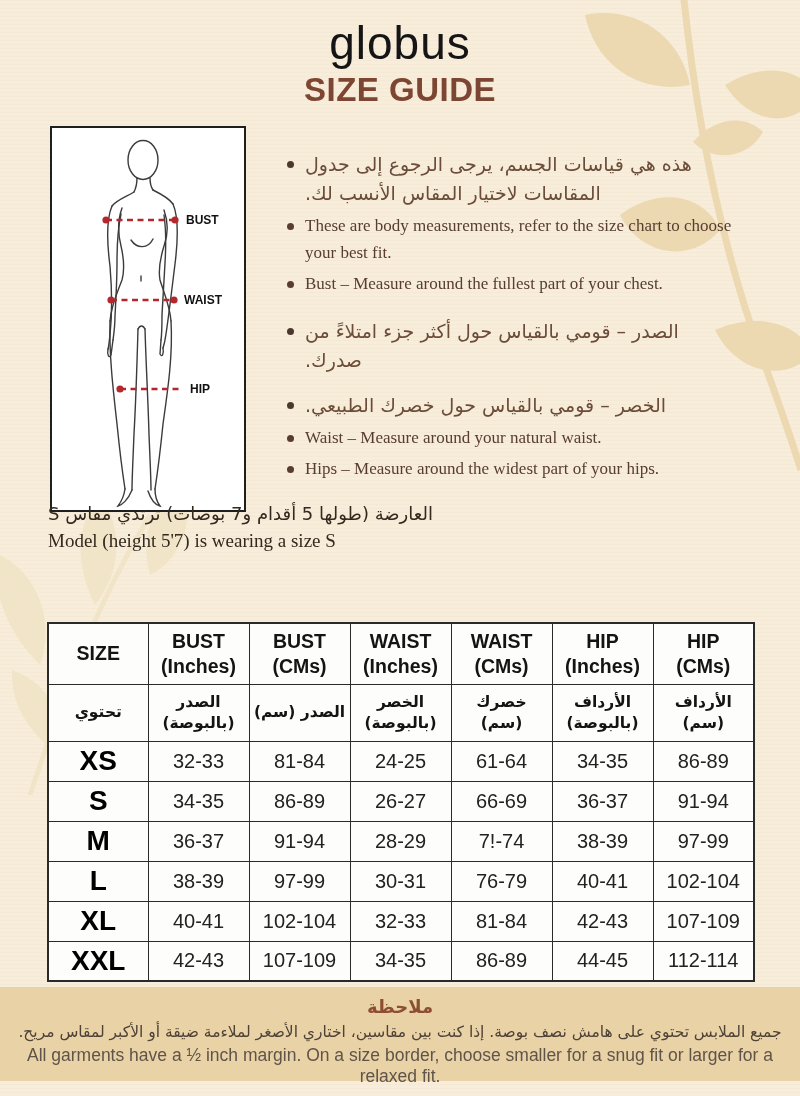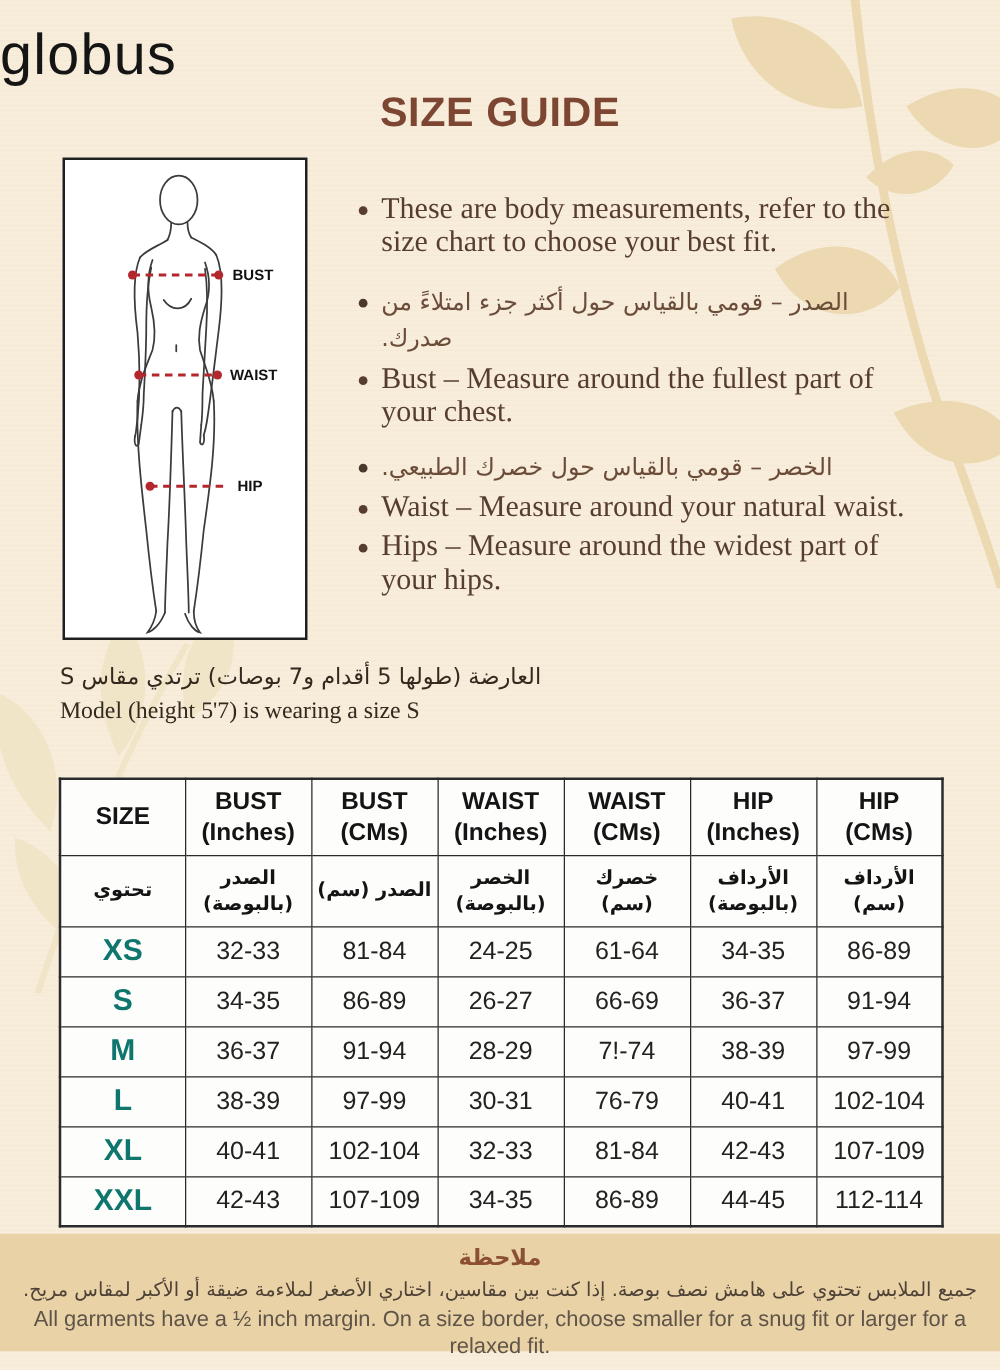--- a/index.html
+++ b/index.html
@@ -11,21 +11,21 @@
       rgba(189,160,120,0.05) 0px, rgba(189,160,120,0.05) 1px,
       transparent 1px, transparent 4px);
     overflow:hidden;
     font-family:"Liberation Sans", sans-serif;
   }
   .deco { position:absolute; pointer-events:none; }
   .deco-tr { top:0; right:0; }
   .deco-left { top:455px; left:0; opacity:.85; }
 
   .logo {
-    position:absolute; top:16px; left:0; right:0; 
+    position:absolute; top:16px; left:0; right:0; text-align:center;
     font-size:46px; font-weight:500; color:#151515; letter-spacing:1px;
     font-family:"Liberation Sans", sans-serif;
   }
   .title {
     position:absolute; top:71px; left:0; right:0; text-align:center;
     font-size:33px; font-weight:bold; color:#7d4632; letter-spacing:.5px;
   }
 
   .figure-box {
     position:absolute; left:50px; top:126px; width:196px; height:386px;
@@ -39,30 +39,30 @@
     flex:0 0 auto; width:7px; height:7px; border-radius:50%;
     background:#4a382c; margin-top:11px;
   }
   .bullet-ar .txt {
     width:100%; direction:rtl; text-align:left;
     font-family:"DejaVu Sans", sans-serif; font-size:19px;
     line-height:29px; color:#6a4c39;
   }
   .bullet-en .txt {
     width:100%;
-    font-family:"Liberation Serif", serif; font-size:24px;
+    font-family:"Liberation Serif", serif; font-size:17px;
     line-height:27px; color:#573d30;
   }
   .bullet-en .dot { background:#573d30; }
   .mt-g2 { margin-top:20px; }
   .mt-g3 { margin-top:16px; }
   .mt-g4 { margin-top:28px; }
   .gap-in { margin-top:4px; }
 
-  .model { position:absolute; left:48px; top:528px; }
+  .model { position:absolute; left:48px; top:500px; }
   .model-ar {
     direction:rtl; width:fit-content;
     font-family:"DejaVu Sans", sans-serif; font-size:18px;
     line-height:28px; color:#33291f;
   }
   .model-en {
     font-family:"Liberation Serif", serif; font-size:19px;
     line-height:26px; color:#33291f;
   }
 
@@ -80,21 +80,21 @@
   tr.hdr-en { height:61px; }
   tr.hdr-en th { font-size:19.5px; font-weight:bold; color:#141414; line-height:25px; }
   tr.hdr-ar { height:57px; }
   tr.hdr-ar th {
     font-family:"DejaVu Sans", sans-serif; direction:rtl;
     font-size:15.5px; font-weight:bold; color:#141414; line-height:21px;
     padding:0 4px;
   }
   tr.data-row { height:40px; }
   tr.data-row td { font-size:20px; color:#222; letter-spacing:0; }
-  tr.data-row td.size-cell { font-size:24px; font-weight:bold; color:#0f766e; }
+  tr.data-row td.size-cell { font-size:28px; font-weight:bold; color:#000000; }
 
   .note {
     position:absolute; left:0; top:987px; width:800px; height:94px;
     background:#e9d2a6; text-align:center;
   }
   .note-h-ar {
     margin-top:9px; font-family:"DejaVu Sans", sans-serif;
     font-size:18px; font-weight:bold; color:#8d4f33;
   }
   .note-h-en { margin-top:3px; font-size:20px; font-weight:bold; color:#8d4f33; }
@@ -169,32 +169,36 @@
       </g>
       <g font-family="Liberation Sans, sans-serif" font-size="12" font-weight="bold" fill="#111111">
         <text x="134" y="96">BUST</text>
         <text x="132" y="176">WAIST</text>
         <text x="138" y="265">HIP</text>
       </g>
     </svg>
   </div>
 
   <div class="bullets">
+    <div class="bullet bullet-ar">
+      <span class="dot"></span>
+      <span class="txt" dir="rtl">هذه هي قياسات الجسم، يرجى الرجوع إلى جدول المقاسات لاختيار المقاس الأنسب لك.</span>
+    </div>
     <div class="bullet bullet-en gap-in">
       <span class="dot"></span>
       <span class="txt">These are body measurements, refer to the size chart to choose your best fit.</span>
     </div>
 
+    <div class="bullet bullet-en gap-in">
+      <span class="dot"></span>
+      <span class="txt">Bust – Measure around the fullest part of your chest.</span>
+    </div>
     <div class="bullet bullet-ar mt-g2">
       <span class="dot"></span>
       <span class="txt" dir="rtl">الصدر – قومي بالقياس حول أكثر جزء امتلاءً من صدرك.</span>
-    </div>
-    <div class="bullet bullet-en gap-in">
-      <span class="dot"></span>
-      <span class="txt">Bust – Measure around the fullest part of your chest.</span>
     </div>
 
     <div class="bullet bullet-ar mt-g3">
       <span class="dot"></span>
       <span class="txt" dir="rtl">الخصر – قومي بالقياس حول خصرك الطبيعي.</span>
     </div>
     <div class="bullet bullet-en gap-in">
       <span class="dot"></span>
       <span class="txt">Waist – Measure around your natural waist.</span>
     </div>

